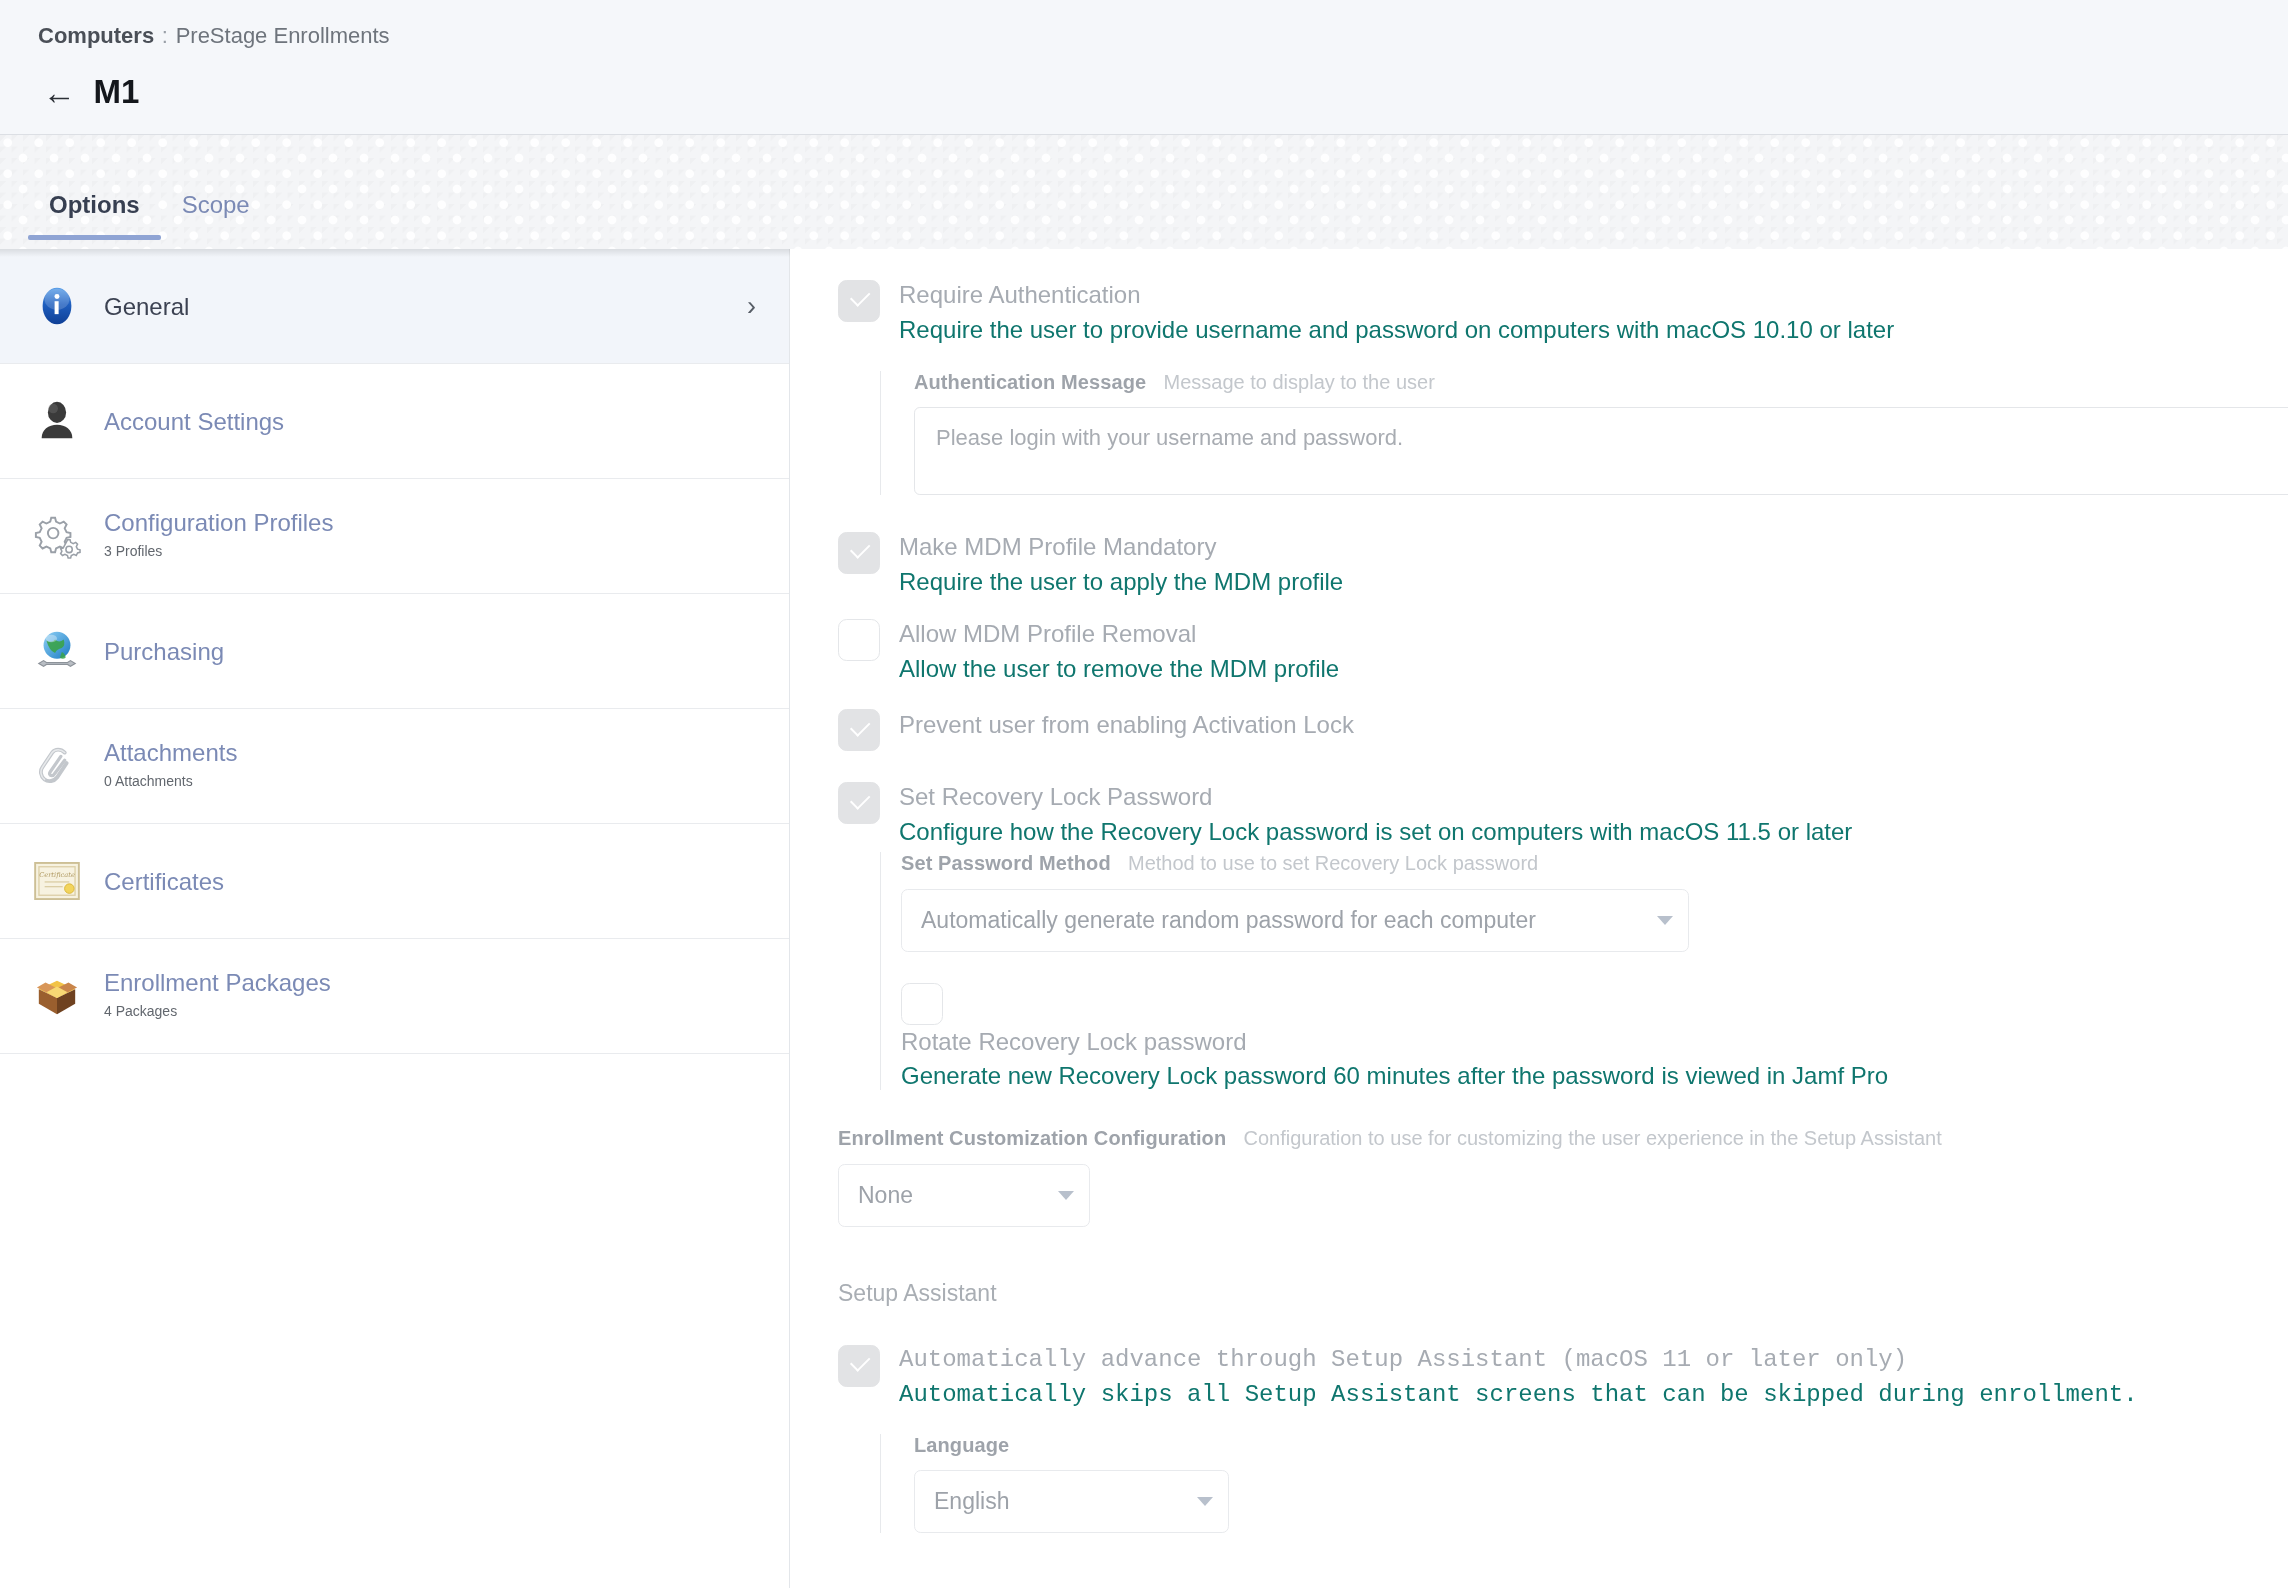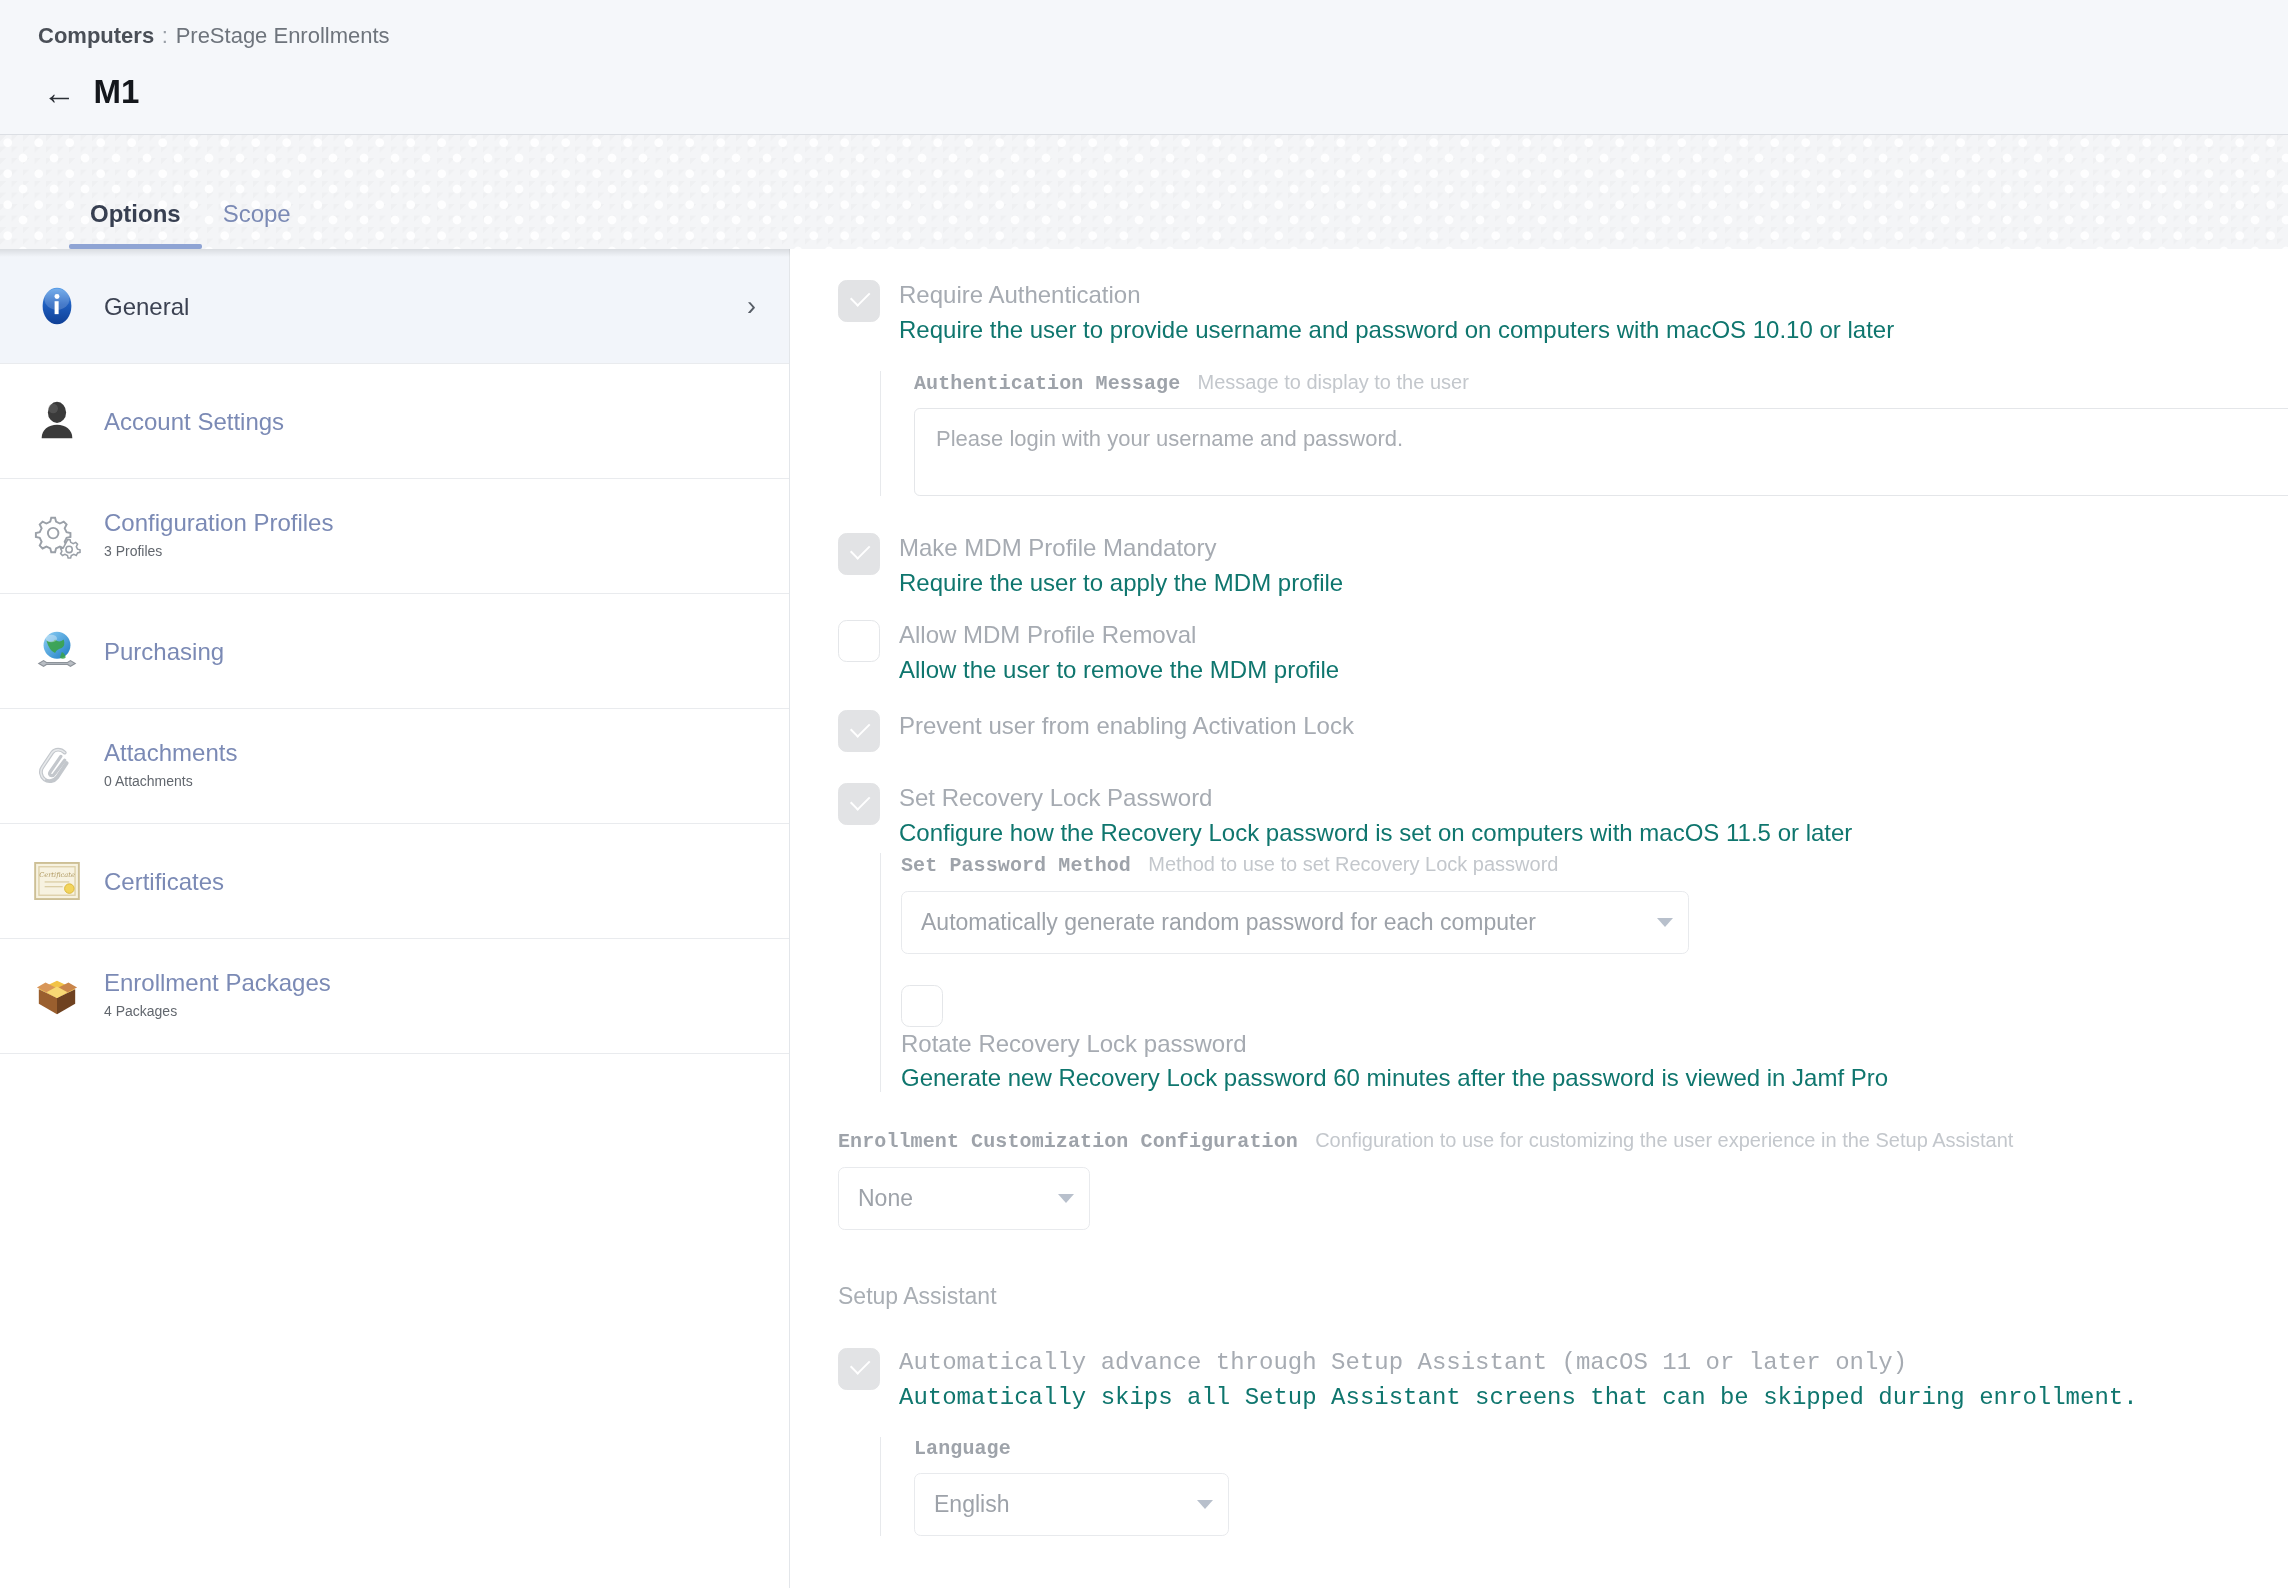--- a/index.html
+++ b/index.html
@@ -55,24 +55,24 @@
     border-top: 1.9px solid #dcdfe4;
     background-color: #f4f5f7;
     background-image:
       radial-gradient(circle at 7.7px 7.7px, rgba(255,255,255,0.95) 3.8px, rgba(0,0,0,0) 4.8px),
       radial-gradient(circle at 23px 23px, rgba(255,255,255,0.95) 3.8px, rgba(0,0,0,0) 4.8px),
       linear-gradient(135deg, rgba(0,0,0,0.018) 25%, rgba(0,0,0,0) 25%);
     background-size: 31px 31px, 31px 31px, 11.5px 11.5px;
   }
   .tabs {
     position: absolute;
-    bottom: 0; left: 0;
+    bottom: 9px; left: 0;
     display: flex;
     align-items: flex-end;
-    padding-left: 69px;
+    padding-left: 28px;
   }
   .tab {
     font-size: 24px;
     padding: 0 21px 21px 21px;
     color: #7b8ab5;
     cursor: pointer;
     position: relative;
     white-space: nowrap;
   }
   .tab.active {
@@ -211,21 +211,20 @@
   .field-label-row {
     display: flex;
     align-items: baseline;
     white-space: nowrap;
   }
   .field-label {
     font-size: 20px;
     font-weight: bold;
     color: #9ea3aa;
     letter-spacing: 0.1px;
-    font-family: Liberation Mono, monospace;
   }
   .field-hint {
     font-size: 20px;
     color: #c3c7cc;
     margin-left: 17.3px;
   }
   .ta {
     margin-top: 13.4px;
     height: 88px;
     border: 1.4px solid #e4e6e9;

